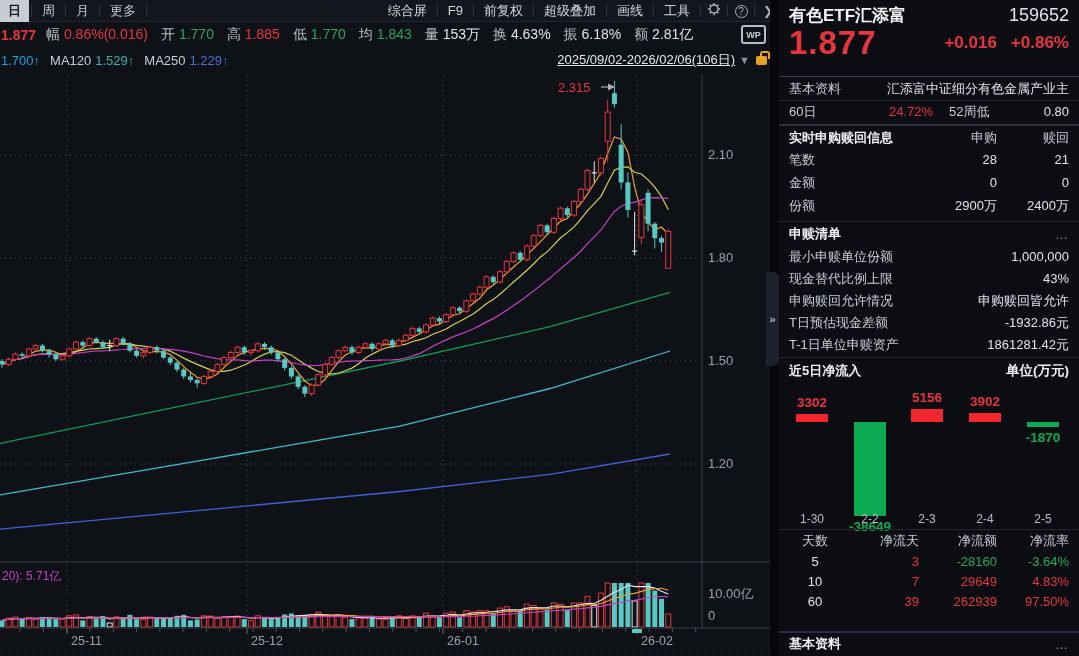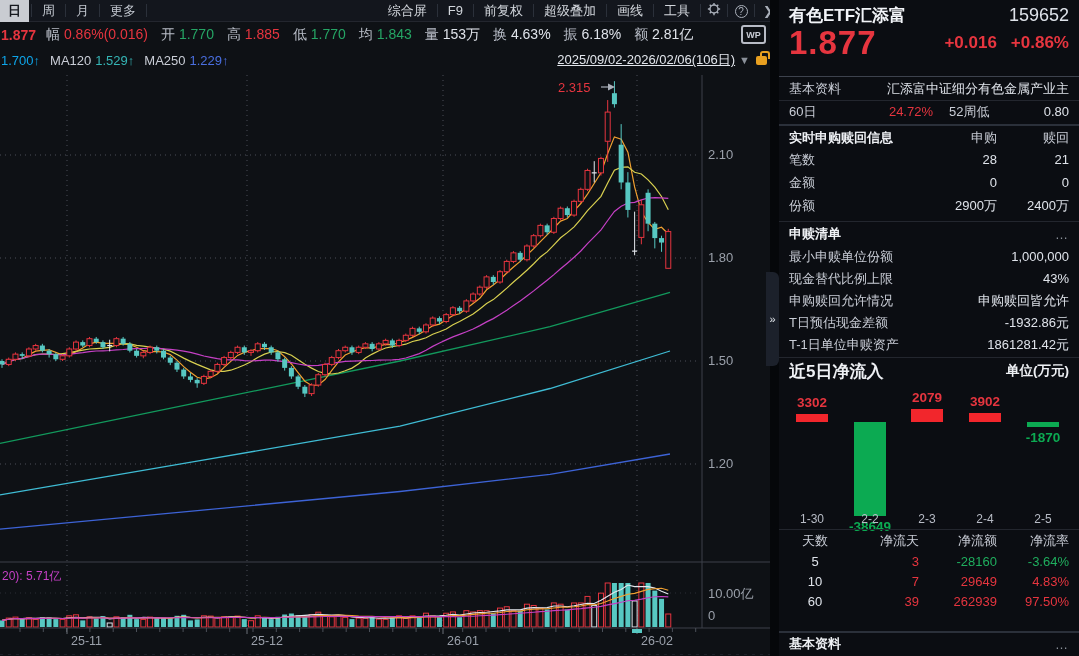--- a/index.html
+++ b/index.html
@@ -604,32 +604,32 @@
         </div>
         <div class="prow" style="top: 335px; height: 19px;">
           <span class="plabel">T-1日单位申赎资产</span>
           <span class="pvalue">1861281.42元</span>
         </div>
       </div>
     <div class="sep" style="top:357px"></div>
 
     <div id="flows">
       <div class="prow" style="top:2px;height:18px;position:absolute;left:10px;right:10px">
-        <span class="bold" style="font-size:17px">近5日净流入</span>
+        <span class="bold" style="font-size:13px">近5日净流入</span>
         <span class="bold" style="margin-left:auto;font-size:13.5px">单位(万元)</span>
       </div>
       <div id="flowbars">
           <div class="fbar" style="left: 17px; height: 8px; top: 54px; background: rgb(242, 38, 44);"></div>
           <div class="flabel" style="left: 1px; top: 35px; color: rgb(230, 53, 63);">3302</div>
           <div class="fcat" style="left: 1px;">1-30</div>
           <div class="fbar" style="left: 75px; height: 94px; top: 62px; background: rgb(12, 170, 82);"></div>
           <div class="flabel" style="left: 59px; top: 159px; color: rgb(12, 170, 82);">-38649</div>
           <div class="fcat" style="left: 59px;">2-2</div>
           <div class="fbar" style="left: 132px; height: 13px; top: 49px; background: rgb(242, 38, 44);"></div>
-          <div class="flabel" style="left: 116px; top: 30px; color: rgb(230, 53, 63);">2079</div>
+          <div class="flabel" style="left: 116px; top: 30px; color: rgb(230, 53, 63);">5156</div>
           <div class="fcat" style="left: 116px;">2-3</div>
           <div class="fbar" style="left: 190px; height: 9px; top: 53px; background: rgb(242, 38, 44);"></div>
           <div class="flabel" style="left: 174px; top: 34px; color: rgb(230, 53, 63);">3902</div>
           <div class="fcat" style="left: 174px;">2-4</div>
           <div class="fbar" style="left: 248px; height: 5px; top: 62px; background: rgb(12, 170, 82);"></div>
           <div class="flabel" style="left: 232px; top: 70px; color: rgb(12, 170, 82);">-1870</div>
           <div class="fcat" style="left: 232px;">2-5</div>
         </div>
     </div>
     <div class="sep" style="top:529px"></div>

